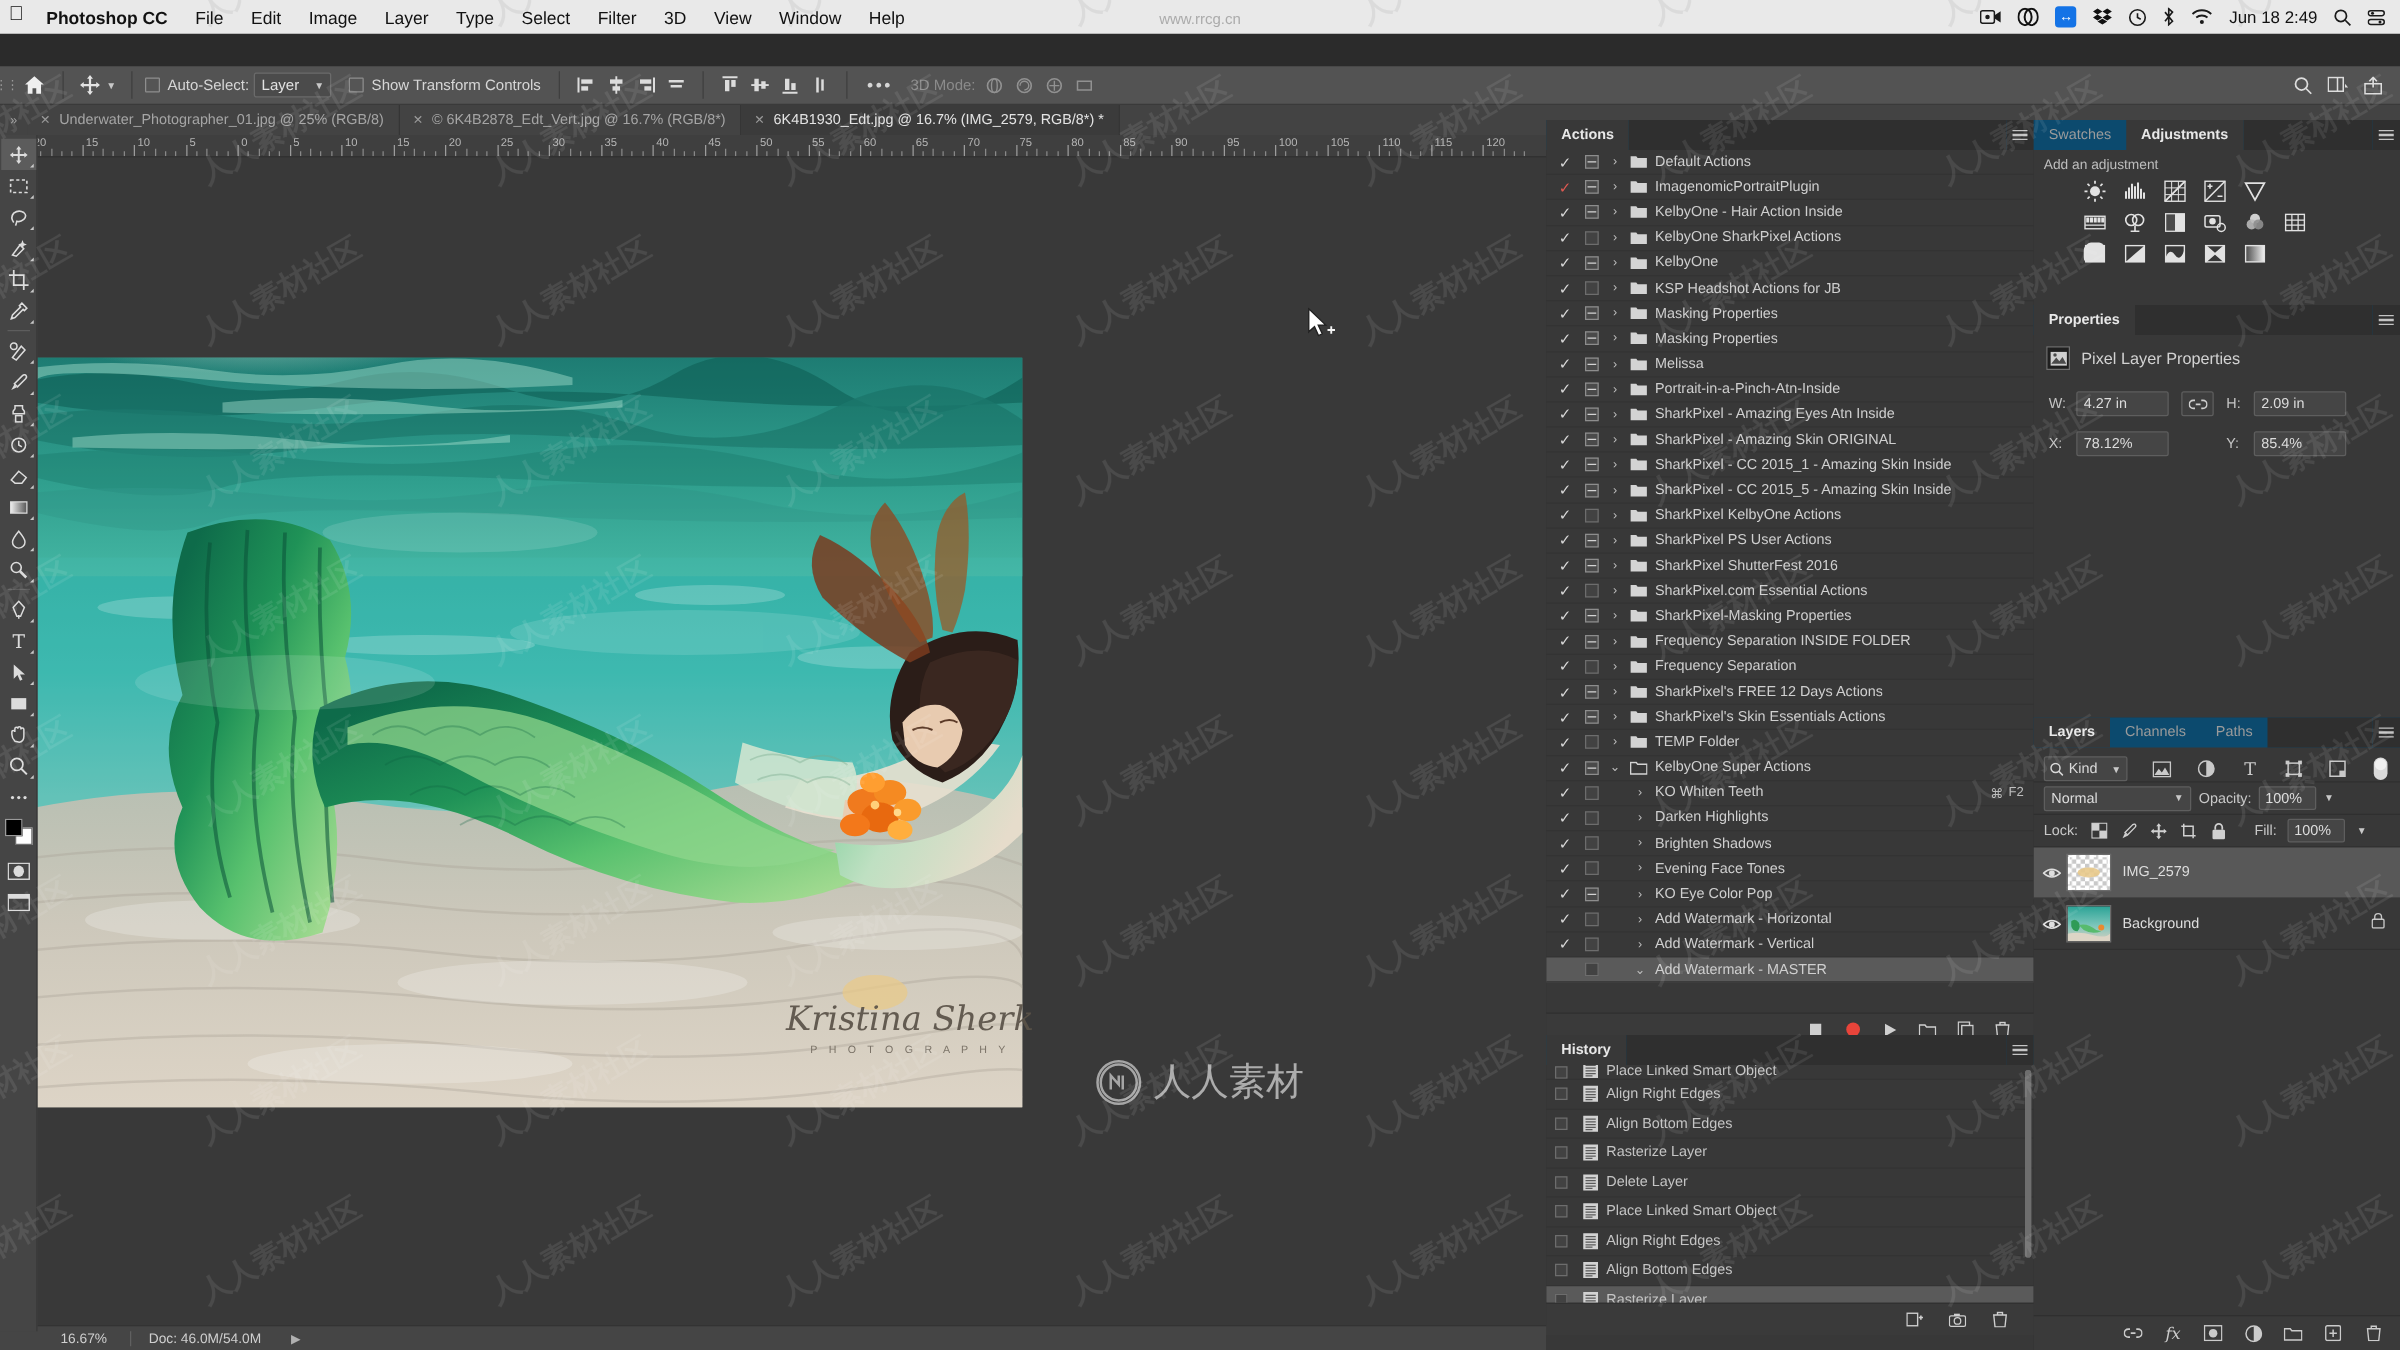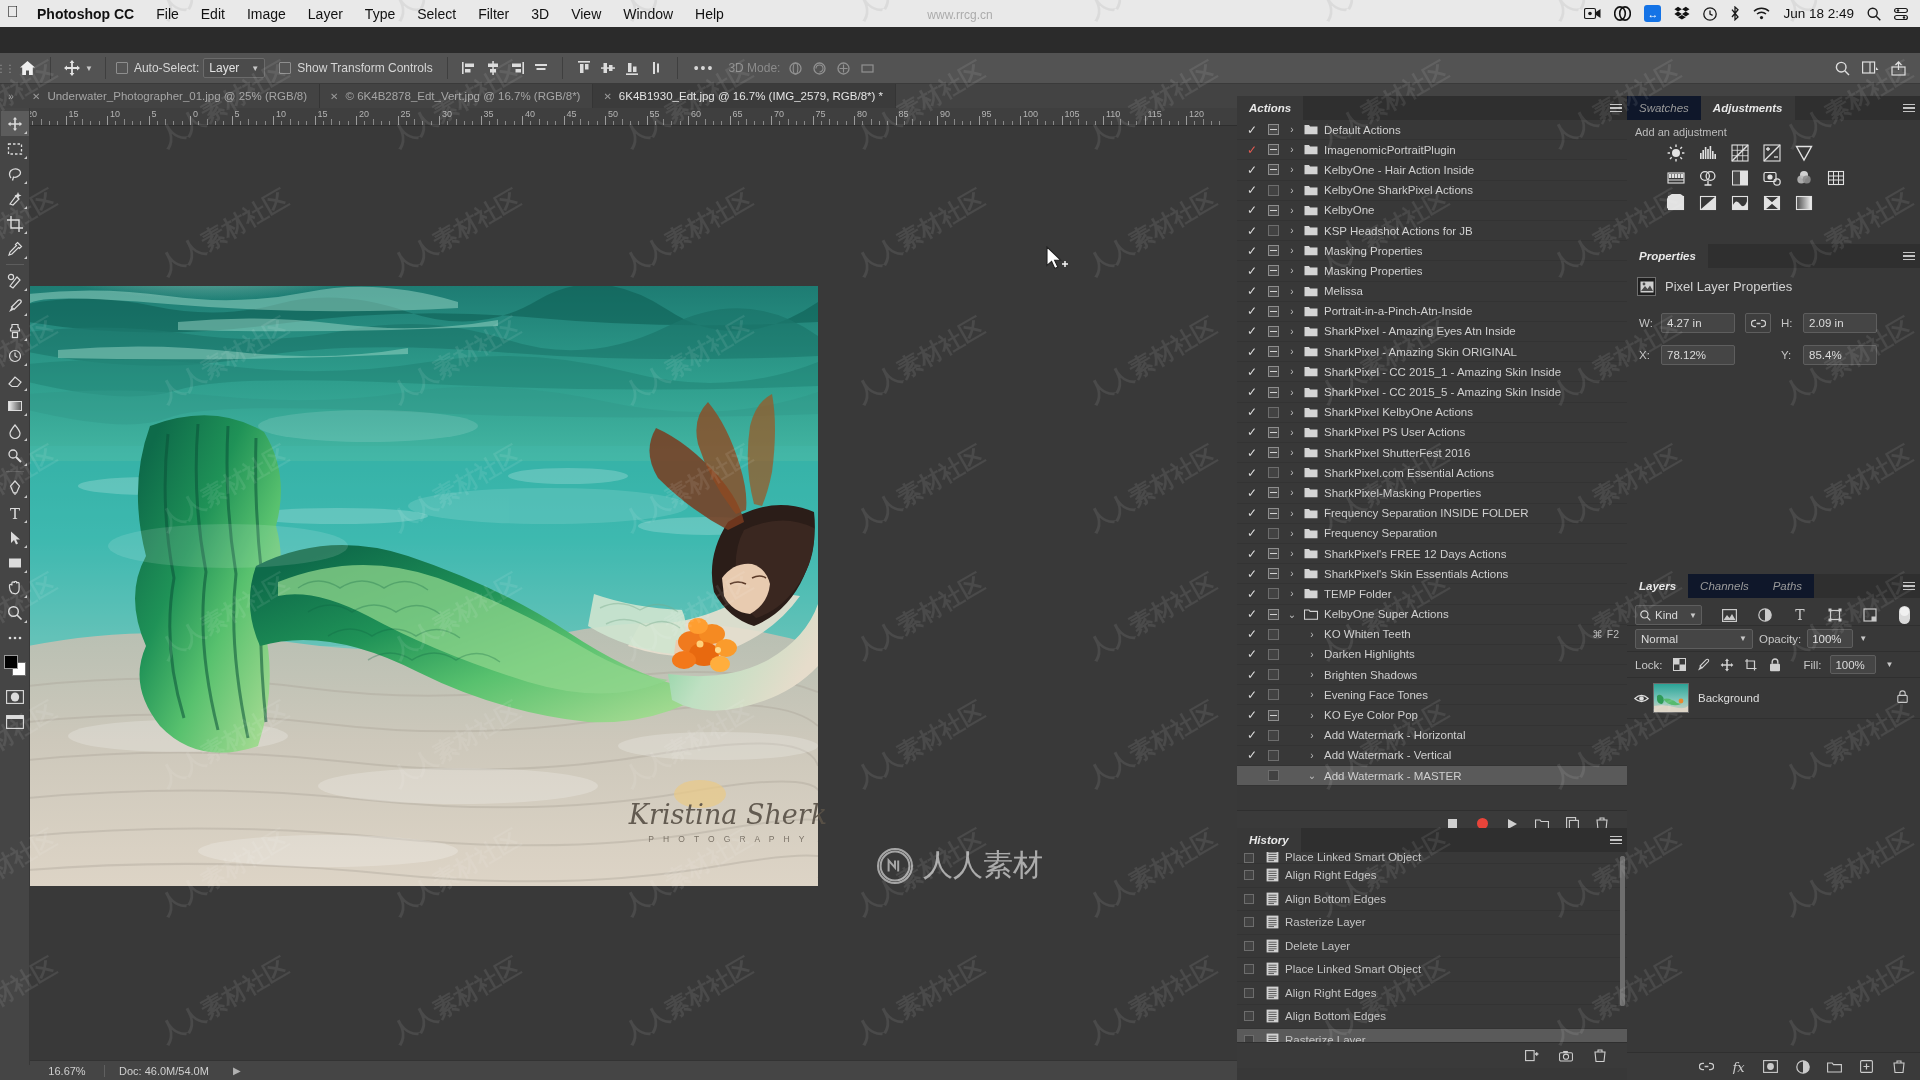--- a/index.html
+++ b/index.html
@@ -126,23 +126,22 @@
   }
   .tool.nocorner::after { display: none; }
   .tool-sep { width: 18px; height: 1px; background: #5d5d5d; margin: 3px 0; }
   .fgbg { position: relative; width: 26px; height: 24px; margin-top: 4px; }
   .fg { position: absolute; left: 2px; top: 1px; width: 14px; height: 14px; background: #000; border: 1px solid #9a9a9a; }
   .bg { position: absolute; left: 10px; top: 8px; width: 14px; height: 14px; background: #fff; border: 1px solid #6e6e6e; }
 
   
   .panel { position: absolute; background: #383838; }
   .panel-tabs {
-    display: flex; align-items: stretch; height: 24px; background: #0f172a;
+    display: flex; align-items: stretch; height: 24px; background: #0c4a6e;
     font-size: 11.5px;
-    font-style: italic;
   }
   .ptab {
     padding: 0 12px; display: flex; align-items: center; color: #9b9b9b;
     white-space: nowrap;
   }
   .ptab.active { background: #383838; color: #e8e8e8; font-weight: bold; }
   .ptab-fill { flex: 1; background: #2f2f2f; }
   .ptab-menu { width: 22px; display:flex; align-items:center; justify-content:center;
                color:#c0c0c0; background:#2f2f2f; font-size: 12px;}
   .hamb { display: flex; flex-direction: column; gap: 2px; }
@@ -2034,20 +2033,43 @@
         <svg width="12" height="14" viewBox="0 0 12 14">
             <rect x="1" y="5.8" width="10" height="7.5" rx="1" fill="#d0d0d0"></rect>
             <path d="M3.2 5.8 L3.2 3.8 A2.8 2.8 0 0 1 8.8 3.8 L8.8 5.8" fill="none" stroke="#d0d0d0" stroke-width="1.4"></path>
           </svg>
       </span>
       <span style="margin-left:12px">Fill:</span>
       <span class="op-input">100%</span>
       <span class="chev">▼</span>
     </div>
 
+    <div class="layer-row selected">
+      <div class="eye-col">
+        <svg width="15" height="11" viewBox="0 0 15 11">
+            <path d="M0.8 5.5 Q7.5 -0.6 14.2 5.5 Q7.5 11.6 0.8 5.5 Z" fill="none" stroke="#dedede" stroke-width="1.1"></path>
+            <circle cx="7.5" cy="5.5" r="2.3" fill="#dedede"></circle>
+          </svg>
+      </div>
+      <div class="lay-thumb">
+        <svg width="34" height="28" viewBox="0 0 34 28">
+          <defs>
+              <pattern id="chk" width="7" height="7" patternUnits="userSpaceOnUse">
+                <rect width="7" height="7" fill="#ffffff"></rect>
+                <rect width="3.5" height="3.5" fill="#c9c9c9"></rect>
+                <rect x="3.5" y="3.5" width="3.5" height="3.5" fill="#c9c9c9"></rect>
+              </pattern>
+            </defs>
+          <rect width="34" height="28" fill="url(#chk)"></rect>
+          <ellipse cx="17" cy="14" rx="9" ry="4" fill="#e8c98a" opacity="0.9"></ellipse>
+          <rect x="1" y="1" width="32" height="26" fill="none" stroke="#ffffff" stroke-width="1.6" stroke-dasharray="5 3.5"></rect>
+        </svg>
+      </div>
+      <div class="lay-name">IMG_2579</div>
+    </div>
 
     <div class="layer-row">
       <div class="eye-col">
         <svg width="15" height="11" viewBox="0 0 15 11">
             <path d="M0.8 5.5 Q7.5 -0.6 14.2 5.5 Q7.5 11.6 0.8 5.5 Z" fill="none" stroke="#dedede" stroke-width="1.1"></path>
             <circle cx="7.5" cy="5.5" r="2.3" fill="#dedede"></circle>
           </svg>
       </div>
       <div class="lay-thumb">
         <svg width="34" height="28" viewBox="0 0 34 28">

